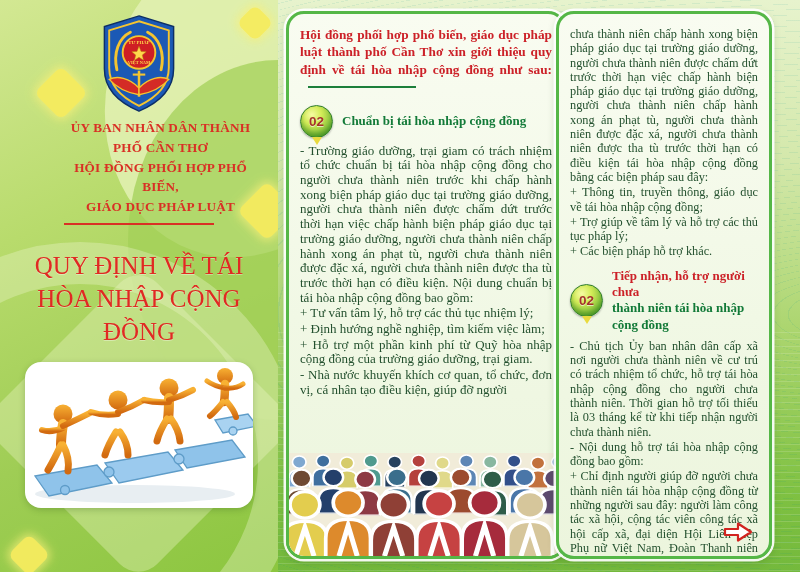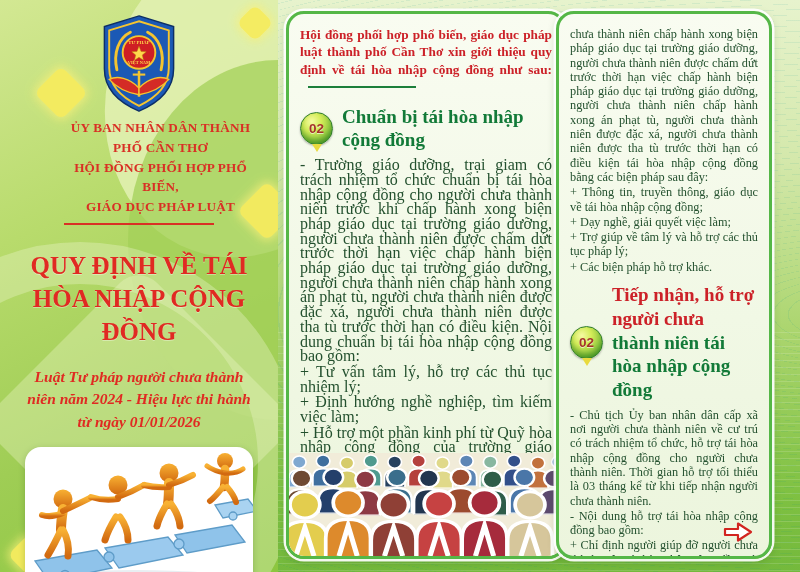--- a/index.html
+++ b/index.html
@@ -27,21 +27,21 @@
     border:42px solid rgba(238,247,205,.35); border-radius:50%; }
   .lp-chevron { position:absolute; bottom:36px; left:26px; width:225px; height:225px;
     background:rgba(233,244,195,.38); transform:rotate(45deg); border-radius:26px; }
   .lp-content { position:relative; z-index:2; padding:10px 16px 0; text-align:center; }
 
   .emblem { display:block; margin:4px auto 4px; }
 
   .org-line { color:#d93025; font-weight:bold; font-size:13.2px; line-height:1.5; letter-spacing:.2px;margin-left:43px; }
   .org-rule { width:150px; height:2px; background:#d93025; margin:6px auto 0; }
 
-  .main-title { margin-top:24px; color:#e02a22; font-weight:bold; font-size:25px; line-height:1.32;
+  .main-title { margin-top:24px; color:#e02a22; font-weight:normal; font-size:25px; line-height:1.32;
     text-shadow:0 1px 0 rgba(255,255,255,.35); }
   .subtitle { margin:18px 4px 0; color:#e02a22; font-weight:bold; font-style:italic;
     font-size:15.5px; line-height:1.45; }
 
   .puzzle-box { margin:14px auto 0; width:228px; height:146px; background:#fff; border-radius:16px;
     box-shadow:0 2px 6px rgba(40,80,20,.25); overflow:hidden; }
 
   
   .card { position:absolute; top:11px; height:548px; border:3px solid #55b747; border-radius:18px;
     background:linear-gradient(180deg,#f9fcf1 0%,#eff7e2 70%,#ecf5dd 100%);
@@ -56,25 +56,25 @@
 
   .section-head { display:flex; align-items:center; gap:9px; margin:9px 0 6px; }
   .badge { position:relative; flex:0 0 auto; width:33px; height:33px; border-radius:50%;
     background:radial-gradient(circle at 35% 28%, #f6fba2 0%, #d3ec58 32%, #8dc63f 65%, #3f9a30 100%);
     border:1px solid #2f7d2b; box-shadow:inset 0 -4px 5px rgba(0,90,0,.35), 0 1px 2px rgba(0,0,0,.3);
     display:flex; align-items:center; justify-content:center; }
   .badge::after { content:""; position:absolute; left:50%; bottom:-8px; transform:translateX(-50%);
     border-left:5px solid transparent; border-right:5px solid transparent; border-top:8px solid #e9da3e; }
   .badge-num { font-weight:bold; font-size:13.5px; color:#a5342a; font-family:"Liberation Sans",sans-serif;
     text-shadow:0 1px 0 rgba(255,255,255,.6); }
-  .section-title { color:#127a38; font-weight:bold; font-size:19px; line-height:1.25; }
+  .section-title { color:#127a38; font-weight:bold; font-size:13px; line-height:1.25; }
   .section-title .t-red { color:#cc2128; display:block; }
   .section-title .t-green { color:#127a38; display:block; }
 
-  .para { color:#23502e; font-size:16px; line-height:14.7px; text-align:justify; margin-top:1px; }
+  .para { color:#23502e; font-size:13px; line-height:14.7px; text-align:justify; margin-top:1px; }
   .card-right .para { font-size:12.3px; line-height:14.3px; }
 
   .crowd-wrap { position:absolute; left:0; right:0; bottom:0; height:103px; }
   .crowd-wrap svg { display:block; width:100%; height:100%; }
 
   .next-arrow { position:absolute; right:15px; bottom:12px; }
 </style>
 </head>
 <body>
 
@@ -115,21 +115,20 @@
         <div class="org-line">HỘI ĐỒNG PHỐI HỢP PHỔ BIẾN,</div>
         <div class="org-line">GIÁO DỤC PHÁP LUẬT</div>
         <div class="org-rule"></div>
       </div>
 
       <div class="main-title">
         <div>QUY ĐỊNH VỀ TÁI</div>
         <div>HÒA NHẬP CỘNG ĐỒNG</div>
       </div>
 
-      <div class="subtitle">Luật Tư pháp người chưa thành niên năm 2024 - Hiệu lực thi hành từ ngày 01/01/2026</div>
 
       <div class="puzzle-box">
         <svg width="228" height="146" viewBox="0 0 228 146">
           <defs>
             <linearGradient id="og" x1="0" y1="0" x2="0" y2="1">
               <stop offset="0" stop-color="#f8b133"></stop>
                 <stop offset="1" stop-color="#d26a10"></stop>
             </linearGradient>
           </defs>
           <ellipse cx="110" cy="132" rx="100" ry="9" fill="#e8eef2"></ellipse>
@@ -250,21 +249,20 @@
           <path d="M204 102 L212 74 L220 102"></path>
         </g>
       </svg>
     </div>
   </div>
 
   <div class="card card-right">
     <div class="card-inner">
       <p class="para">chưa thành niên chấp hành xong biện pháp giáo dục tại trường giáo dưỡng, người chưa thành niên được chấm dứt trước thời hạn việc chấp hành biện pháp giáo dục tại trường giáo dưỡng, người chưa thành niên chấp hành xong án phạt tù, người chưa thành niên được đặc xá, người chưa thành niên được tha tù trước thời hạn có điều kiện tái hòa nhập cộng đồng bằng các biện pháp sau đây:</p>
       <p class="para">+ Thông tin, truyền thông, giáo dục về tái hòa nhập cộng đồng;</p>
-      <p class="para">+ Dạy nghề, giải quyết việc làm;</p>
       <p class="para">+ Trợ giúp về tâm lý và hỗ trợ các thủ tục pháp lý;</p>
       <p class="para">+ Các biện pháp hỗ trợ khác.</p>
 
       <div class="section-head">
         <div class="badge">
           <span class="badge-num">02</span>
         </div>
         <div class="section-title">
           <span class="t-red">Tiếp nhận, hỗ trợ người chưa</span>
           <span class="t-green">thành niên tái hòa nhập cộng đồng</span>

